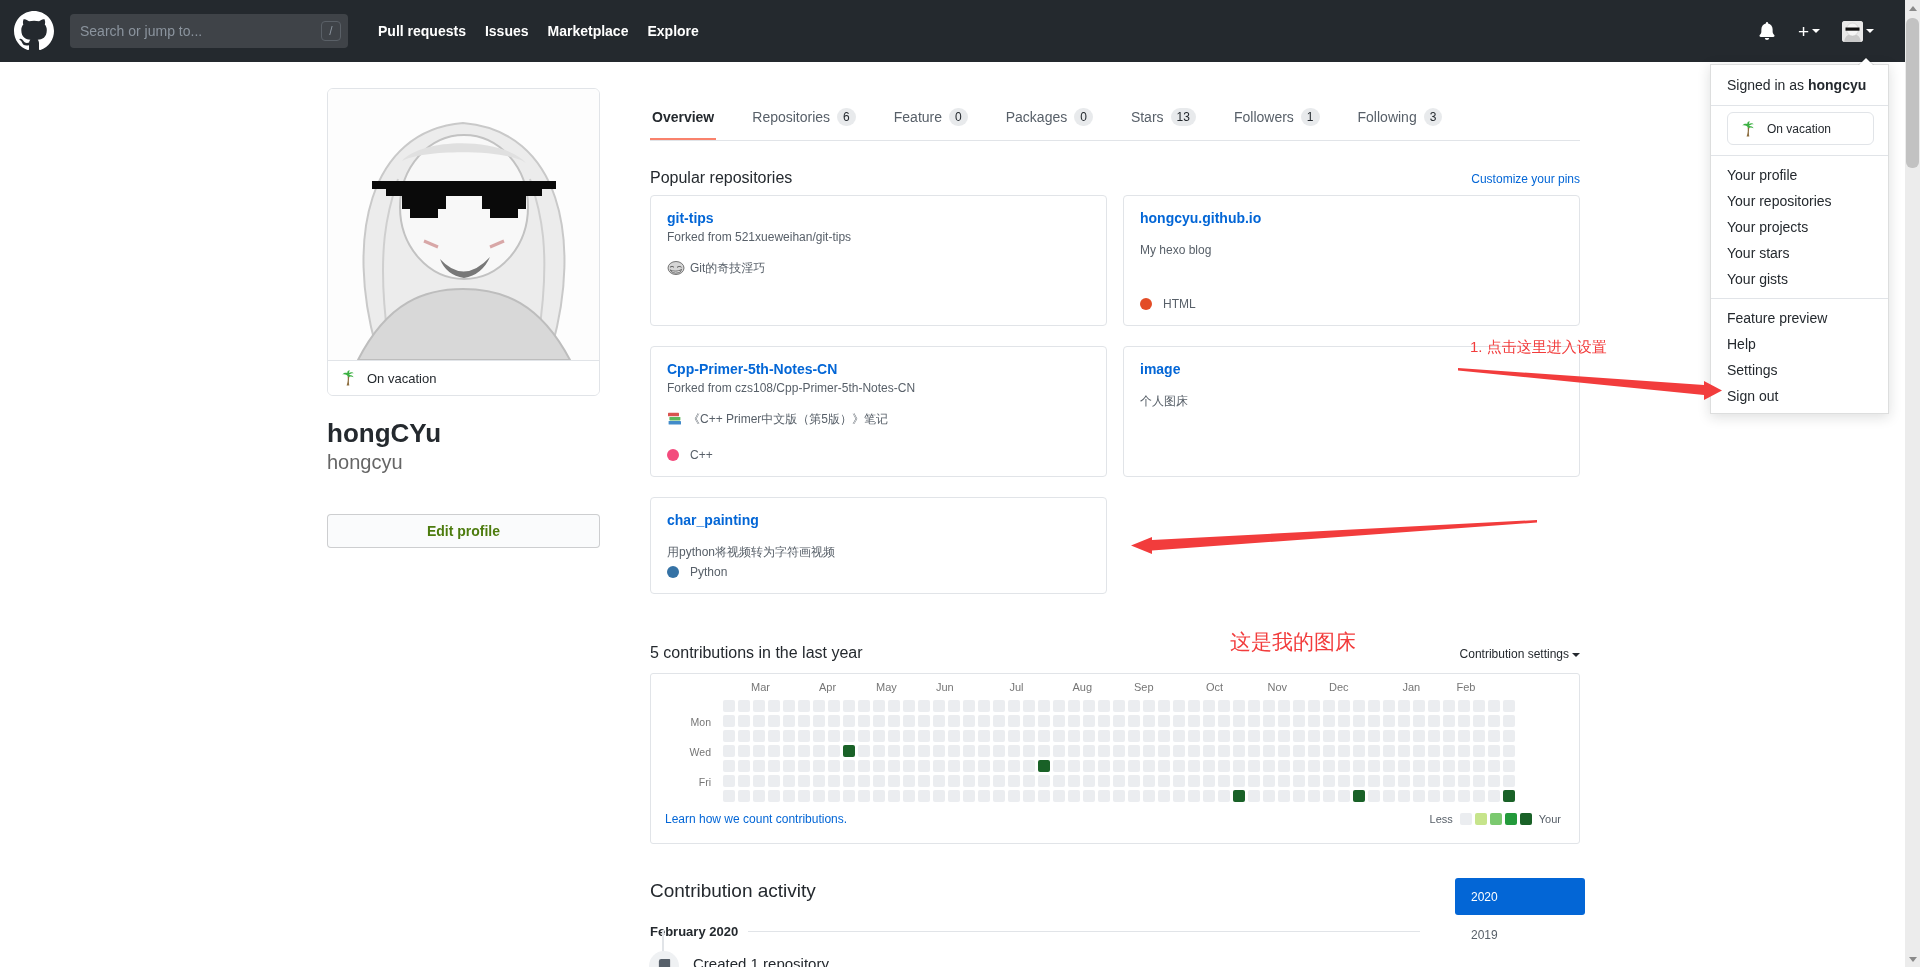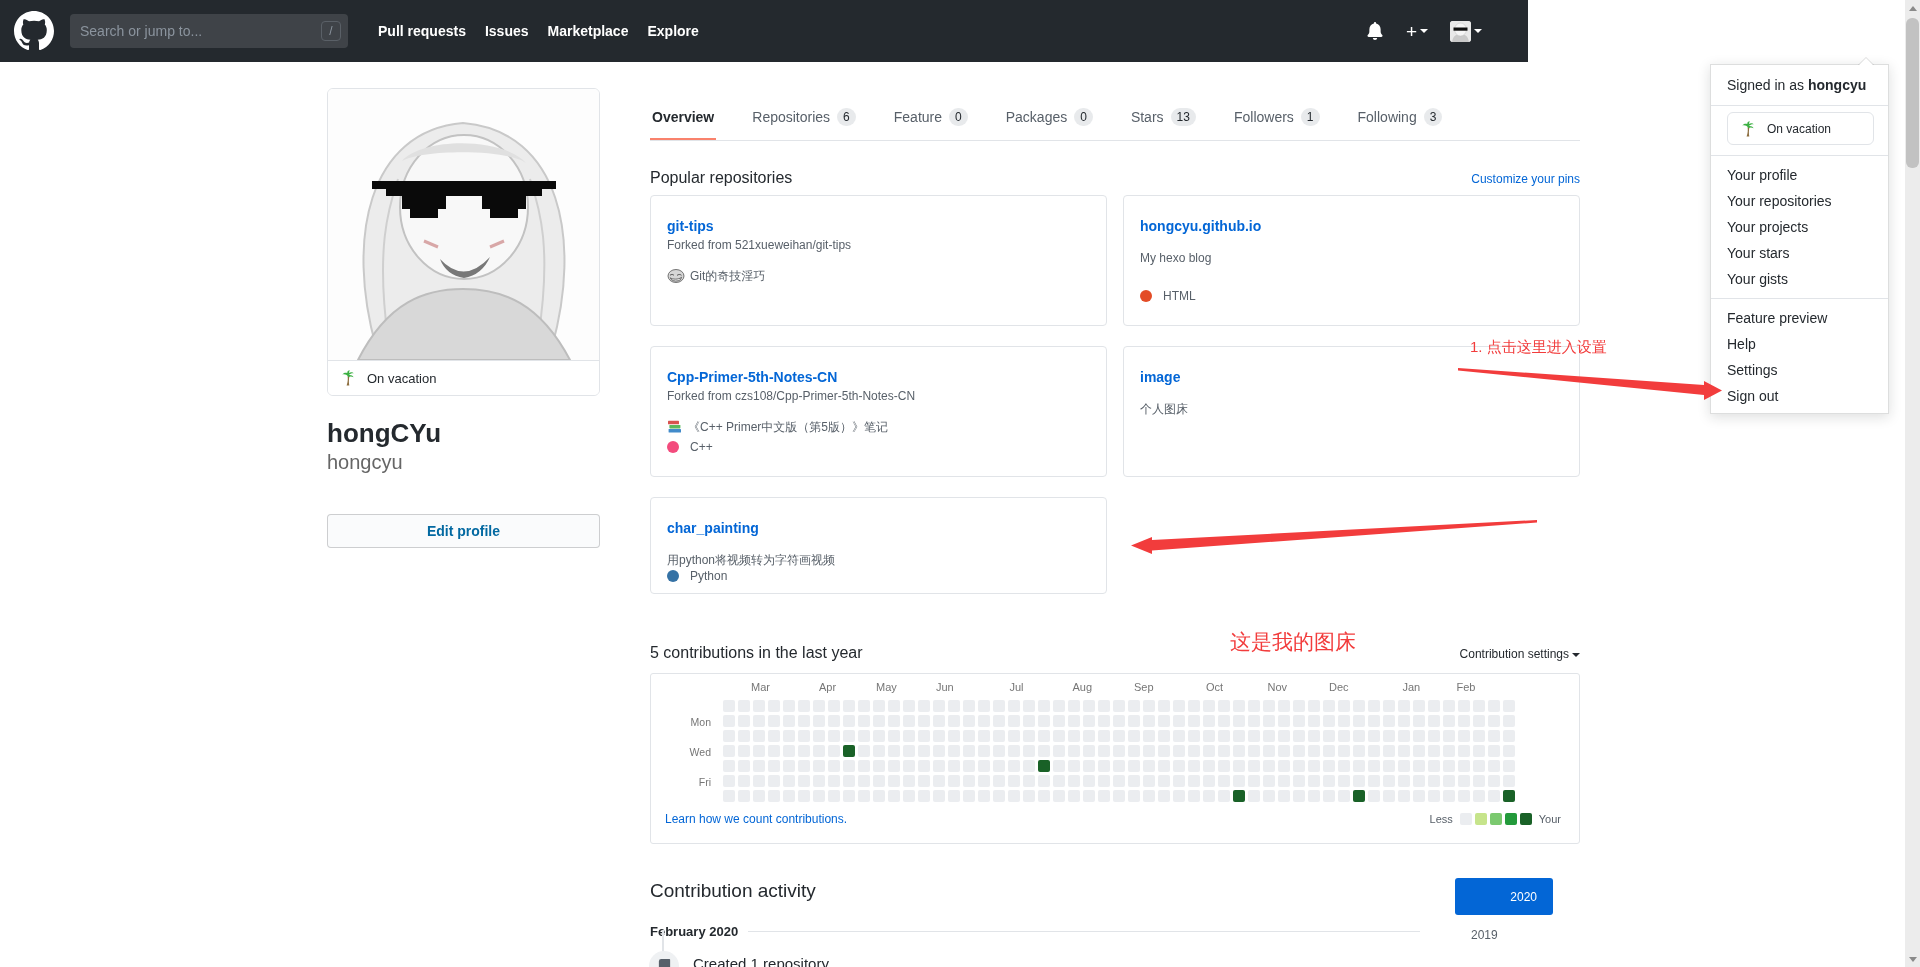--- a/index.html
+++ b/index.html
@@ -5,21 +5,21 @@
   :root{
     --annot:#f23c3c; --link:#0366d6; --tab-underline:#f9826c; --year-bg:#0366d6;
     --cell:#ebedf0; --cell-on:#196127;
   }
   *{box-sizing:border-box;margin:0;padding:0;}
   html,body{width:1920px;height:967px;}
   body{font-family:"Liberation Sans","DejaVu Sans",sans-serif;background:#fff;color:#24292e;overflow:hidden;}
   .page{position:relative;width:1920px;height:967px;overflow:hidden;background:#fff;}
 
   
-  .header{position:absolute;left:0;top:0;width:1528px;height:62px;background:#24292e;display:flex;align-items:center;z-index:20;}
+  .header{position:absolute;left:0;top:0;width:1920px;height:62px;background:#24292e;display:flex;align-items:center;z-index:20;}
   .gh-logo{margin-left:14px;width:40px;height:40px;display:flex;align-items:center;justify-content:center;cursor:pointer;}
   .search-box{position:relative;margin-left:16px;width:278px;height:34px;background:rgba(255,255,255,.125);border-radius:4px;display:flex;align-items:center;}
   .search-input{background:transparent;border:none;outline:none;color:#b6bcc2;font-size:14px;padding:0 10px;width:230px;font-family:inherit;}
   .search-input::placeholder{color:#8b949e;}
   .slash-hint{position:absolute;right:7px;top:7px;width:20px;height:20px;border:1px solid #5a6067;border-radius:4px;color:#8b949e;font-size:12px;display:flex;align-items:center;justify-content:center;}
   .top-nav{display:flex;margin-left:30px;gap:19px;}
   .top-nav a{color:#fff;font-size:14px;font-weight:600;text-decoration:none;cursor:pointer;white-space:nowrap;}
   .header-right{position:absolute;right:46px;top:0;height:62px;display:flex;align-items:center;gap:22px;}
   .hdr-item{display:flex;align-items:center;gap:3px;cursor:pointer;}
   .caret-down{width:0;height:0;border-left:4px solid transparent;border-right:4px solid transparent;border-top:4px solid #fff;display:inline-block;}
@@ -44,34 +44,34 @@
   .status-btn{margin:6px 16px 10px;width:147px;height:33px;border:1px solid #e1e4e8;border-radius:6px;background:#fff;display:flex;align-items:center;gap:8px;padding:0 12px;font-size:12px;color:#24292e;cursor:pointer;font-family:inherit;}
   .menu-item{display:block;padding:5px 16px;color:#24292e;text-decoration:none;cursor:pointer;}
 
   
   .profile-col{position:absolute;left:327px;top:88px;width:273px;}
   .avatar-card{border:1px solid #e1e4e8;border-radius:6px;overflow:hidden;background:#fff;}
   .avatar-img{display:block;width:271px;height:271px;}
   .profile-status{border-top:1px solid #e1e4e8;padding:9px 12px;display:flex;align-items:center;gap:8px;font-size:13px;color:#24292e;cursor:pointer;background:#fff;}
   .p-name{margin-top:22px;font-size:26px;font-weight:600;line-height:1.2;}
   .p-login{font-size:20px;font-weight:300;color:#666;margin-top:2px;}
-  .edit-btn{margin-top:40px;width:273px;height:34px;background:#fafbfc;border:1px solid rgba(27,31,35,.2);border-radius:4px;font-size:14px;font-weight:600;color:#0369a1;cursor:pointer;font-family:inherit;}
+  .edit-btn{margin-top:40px;width:273px;height:34px;background:#fafbfc;border:1px solid rgba(27,31,35,.2);border-radius:4px;font-size:14px;font-weight:600;color:#4d7c0f;cursor:pointer;font-family:inherit;}
 
   
   .main-col{position:absolute;left:650px;top:104px;width:930px;}
   .tabs{display:flex;border-bottom:1px solid #e1e4e8;height:37px;}
   .tab{display:flex;align-items:center;gap:7px;margin-right:34px;padding:0 2px 9px;font-size:14px;color:#586069;text-decoration:none;cursor:pointer;border-bottom:2px solid transparent;}
   .tab.active{color:#24292e;font-weight:600;border-bottom:2px solid var(--tab-underline);}
   .counter{background:rgba(209,213,218,.5);border-radius:20px;padding:0 6px;font-size:12px;line-height:18px;color:#24292e;}
 
   .pin-head{display:flex;justify-content:space-between;align-items:baseline;margin-top:28px;}
   .pin-title{font-size:16px;font-weight:400;}
   .pin-custom{font-size:12px;color:var(--link);text-decoration:none;cursor:pointer;}
   .cards{margin-top:8px;display:grid;grid-template-columns:457px 457px;grid-template-rows:131px 131px 97px;gap:20px 16px;}
-  .card{border:1px solid #e1e4e8;border-radius:4px;padding:22px 16px;display:flex;flex-direction:column;background:#fff;}
+  .card{border:1px solid #e1e4e8;border-radius:4px;padding:14px 16px;display:flex;flex-direction:column;background:#fff;}
   .repo-link{font-size:14px;font-weight:600;color:var(--link);text-decoration:none;cursor:pointer;width:fit-content;}
   .fork-line{font-size:12px;color:#586069;margin-top:4px;}
   .repo-desc{font-size:12px;color:#586069;margin-top:16px;display:flex;align-items:center;gap:2px;line-height:1.4;}
   .lang-line{margin-top:auto;display:flex;align-items:center;gap:11px;font-size:12px;color:#586069;}
   .lang-dot{width:12px;height:12px;border-radius:50%;display:inline-block;}
 
   
   .contrib-head{display:flex;justify-content:space-between;align-items:baseline;margin-top:50px;}
   .contrib-title{font-size:16px;font-weight:400;}
   .contrib-settings{font-size:12px;color:#24292e;cursor:pointer;}
@@ -93,21 +93,21 @@
   
   .activity-head{margin-top:36px;font-size:19px;font-weight:400;}
   .period-row{margin-top:22px;display:flex;align-items:center;width:770px;}
   .period-label{font-size:13px;font-weight:700;white-space:nowrap;}
   .period-line{flex:1;height:1px;background:#e1e4e8;margin-left:10px;}
   .timeline-v{position:absolute;left:662px;top:930px;width:2px;height:22px;background:#e1e4e8;z-index:1;}
   .bottom-item{position:absolute;left:649px;top:951px;display:flex;align-items:flex-start;gap:14px;z-index:2;}
   .bi-circle{width:30px;height:30px;border-radius:50%;background:#eff1f3;display:flex;align-items:center;justify-content:center;}
   .bi-text{font-size:15px;color:#24292e;padding-top:4px;}
   .year-col{position:absolute;left:1455px;top:878px;width:122px;}
-  .year-btn{display:block;width:98px;height:37px;background:var(--year-bg);color:#fff;font-size:12px;text-align:right;padding:0 16px;border:none;border-radius:3px;cursor:pointer;font-family:inherit;}
+  .year-btn{display:block;width:130px;height:37px;background:var(--year-bg);color:#fff;font-size:12px;text-align:left;padding:0 16px;border:none;border-radius:3px;cursor:pointer;font-family:inherit;}
   .year-link{display:block;margin-top:13px;padding:0 16px;font-size:12px;color:#586069;text-decoration:none;cursor:pointer;}
 
   
   .annot-svg{position:absolute;left:0;top:0;width:1920px;height:967px;z-index:50;pointer-events:none;}
   .annot-text{position:absolute;color:var(--annot);font-size:15px;z-index:50;white-space:nowrap;}
   .annot-1{left:1470px;top:338px;}
   .annot-2{left:1230px;top:628px;font-size:21px;}
 
   .emoji-icon{display:inline-flex;align-items:center;margin-right:3px;flex:none;}
 </style>

